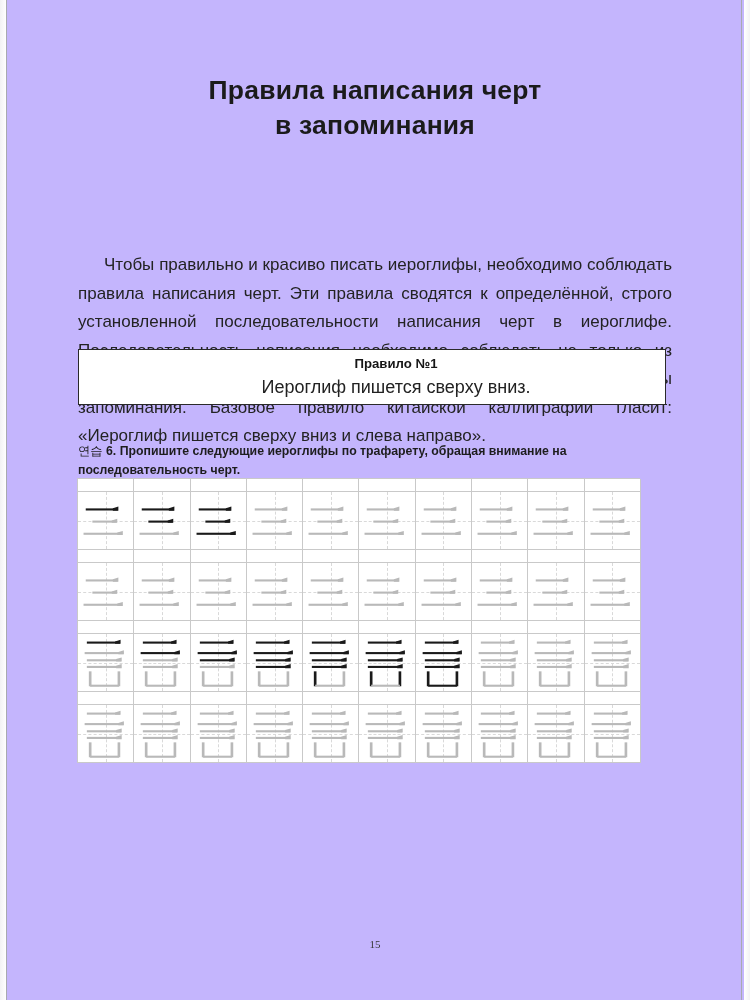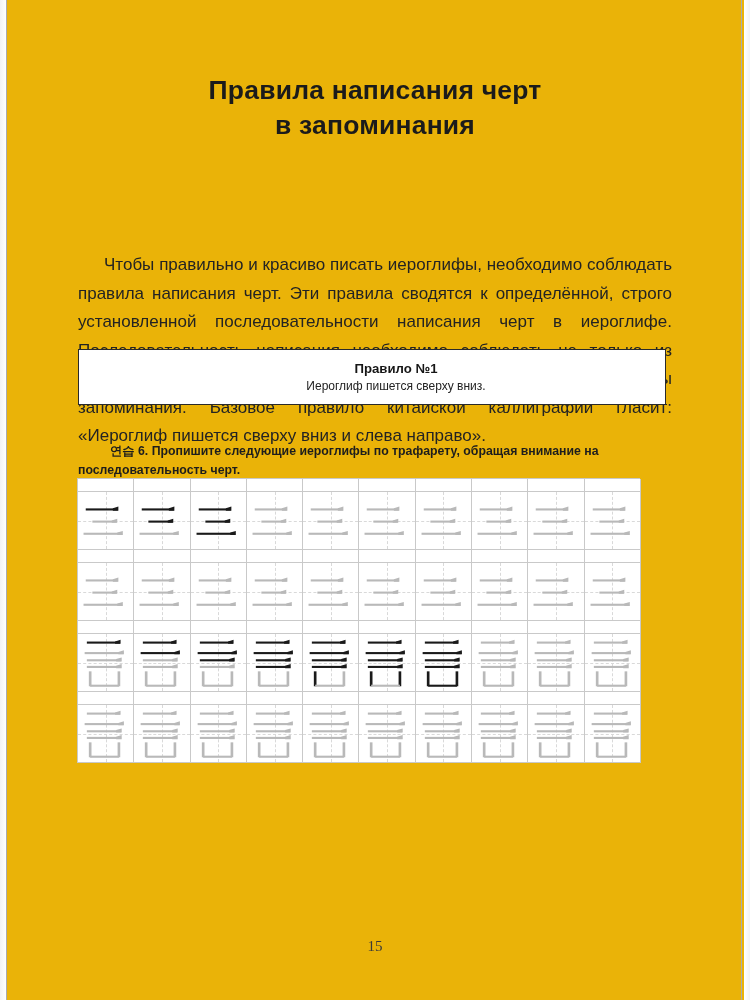--- a/index.html
+++ b/index.html
@@ -14,21 +14,21 @@
     color: #1a1a1a;
     overflow: hidden;
     position: relative;
   }
 
   
   #page {
     position: absolute;
     left: 0; top: 0;
     width: 750px; height: 1000px;
-    background: #eab308;
+    background: #c4b5fd;
     box-sizing: border-box;
   }
   .edge-line {
     position: absolute;
     top: 0;
     width: 1px;
     height: 1000px;
     background: #a8aab0;
   }
   .edge-line.left  { left: 6px; }
@@ -84,36 +84,36 @@
     justify-content: center;
     padding-left: 48px;
   }
   #rule-title {
     font-size: 13.2px;
     font-weight: bold;
     color: #161616;
     line-height: 1.45;
   }
   #rule-text {
-    font-size: 12px;
+    font-size: 18px;
     color: #222222;
     line-height: 1.45;
   }
 
   
   #exercise {
     position: absolute;
     left: 78px; top: 430px;
     width: 594px;
     font-size: 12.3px;
     font-weight: bold;
     line-height: 1.52;
     color: #1d1d1d;
   }
-  #exercise .kr { font-weight: bold; margin-left: 32px; }
+  #exercise .kr { font-weight: normal; }
 
   
   #grid {
     position: absolute;
     left: 77px; top: 478px;
     width: 563px;
     border-left: 1px solid #c9c9c9;
     border-top: 1px solid #c9c9c9;
     box-sizing: border-box;
     background: #ffffff;
@@ -161,21 +161,21 @@
   }
   .glyph svg { display: block; width: 100%; height: 100%; }
 
   
   #page-number {
     position: absolute;
     left: 0; top: 938px;
     width: 750px;
     text-align: center;
     font-family: "Liberation Serif", serif;
-    font-size: 15px;
+    font-size: 11px;
     color: #3a3a3a;
   }
 </style>
 </head>
 <body>
 
 <div id="page">
 
   <div class="edge-soft left"></div>
   <div class="edge-soft right"></div>

